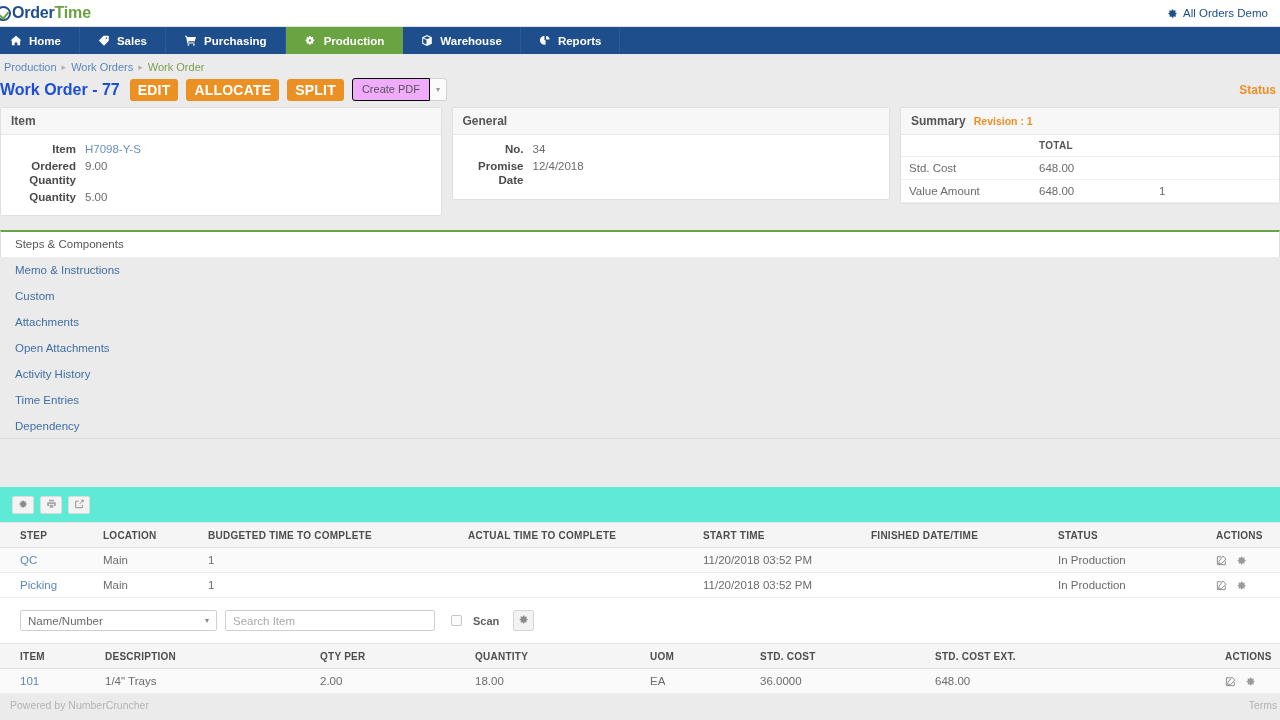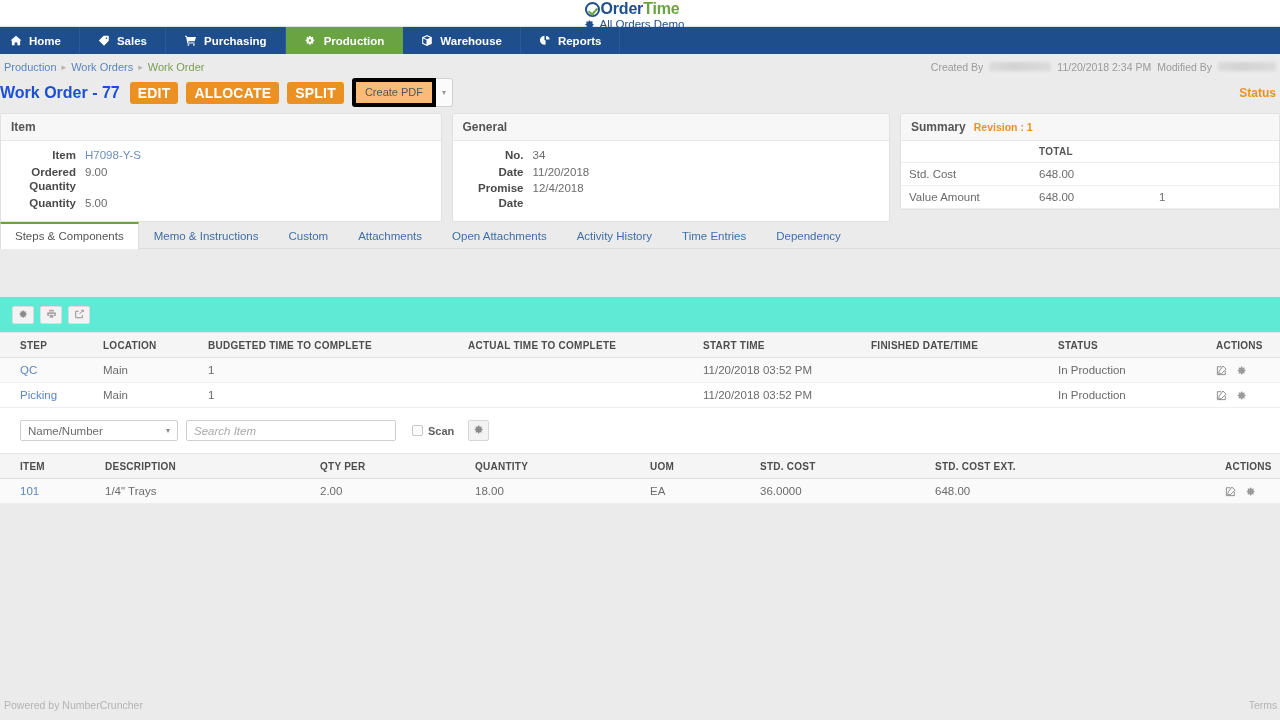--- a/index.html
+++ b/index.html
@@ -16,21 +16,20 @@
   
   .topbar {
     height: 27px;
     background: #ffffff;
     border-bottom: 1px solid #e2e2e2;
     display: flex;
     align-items: center;
     justify-content: space-between;
     padding: 0 12px 0 0;
     position: relative;
-    flex-direction: column;
   }
   .logo {
     display: flex;
     align-items: center;
     font-size: 16px;
     font-weight: bold;
     letter-spacing: -0.2px;
     padding-left: 0px;
     margin-left: -4px;
   }
@@ -129,22 +128,22 @@
     border-radius: 3px;
     font-size: 14px;
     font-weight: bold;
     padding: 4px 8px;
     cursor: pointer;
     line-height: 1;
     letter-spacing: .2px;
   }
   .btn-split { display:flex; align-items:stretch; }
   .btn-light {
-    background: #fdba74;
-    border: 4px solid #000000;
+    background: #f0abfc;
+    border: 1px solid #000000;
     color: #555;
     font-size: 11px;
     padding: 4px 9px;
     border-radius: 3px 0 0 3px;
     cursor: pointer;
     line-height: 1.2;
   }
   .btn-caret {
     background: #fbfbfb;
     border: 1px solid #d2d2d2;
@@ -213,21 +212,21 @@
   }
   .sum-table td {
     padding: 5px 8px;
     border-bottom: 1px solid #f0f0f0;
     color: #6b6b6b;
   }
   .sum-table .c-label { width: 130px; }
   .sum-table .c-total { width: 120px; }
 
   
-  .tabwrap { margin-top: 0; border-bottom: 1px solid #dcdcdc; display: flex; }
+  .tabwrap { margin-top: 14px; border-bottom: 1px solid #dcdcdc; display: flex; flex-direction: column; }
   .tab {
     padding: 7px 14px 7px 14px;
     font-size: 11.5px;
     color: #3f6fa8;
     cursor: pointer;
     border: 1px solid transparent;
     border-bottom: none;
     margin-bottom: -1px;
     background: transparent;
   }
@@ -278,45 +277,44 @@
   .act { display: flex; gap: 9px; color: #9a9a9a; }
   .act span { cursor: pointer; display: flex; }
 
   
   .filterbar {
     display: flex; align-items: center; gap: 8px;
     padding: 12px 0 12px 20px;
     background: #ffffff;
   }
   .selwrap {
-    width: 158px; height: 21px;
+    width: 197px; height: 21px;
     border: 1px solid #cfcfcf;
     border-radius: 2px;
     background: #fff;
     display: flex; align-items: center;
     justify-content: space-between;
     padding: 0 7px;
     font-size: 11.5px;
     color: #6b6b6b;
     cursor: pointer;
   }
   .selwrap .car { font-size: 8px; color: #888; }
   .searchinput {
     width: 210px; height: 21px;
     border: 1px solid #cfcfcf;
     border-radius: 2px;
     padding: 0 7px;
     font-size: 11.5px;
     color: #6b6b6b;
     font-family: "Liberation Sans", sans-serif;
     outline: none;
-    font-style: italic;
   }
   .searchinput::placeholder { color: #a9a9a9; }
-  .scanwrap { display: flex; align-items: center; gap: 5px; margin-left: 8px; }
+  .scanwrap { display: flex; align-items: center; gap: 11px; margin-left: 8px; }
   .chk {
     width: 11px; height: 11px;
     border: 1px solid #c6c6c6;
     background: #fbfbfb;
     border-radius: 2px;
     cursor: pointer;
   }
   .scanlbl { font-size: 11px; color: #5f5f5f; font-weight: bold; }
   .gearbtn {
     width: 21px; height: 21px;
@@ -324,21 +322,21 @@
     border: 1px solid #d6d6d6;
     border-radius: 2px;
     display: flex; align-items: center; justify-content: center;
     color: #888; cursor: pointer;
     margin-left: 6px;
   }
 
   
   .footer {
     position: absolute;
-    bottom: 0; left: 4px; right: 0;
+    bottom: 0; left: 10px; right: 0;
     height: 26px;
     display: flex; align-items: center;
     justify-content: space-between;
     font-size: 10.5px;
     color: #b4b4b4;
     padding: 0 0 4px 0;
   }
   .footer .terms { padding-right: 0; margin-right: -6px; }
 </style>
 </head>
@@ -413,27 +411,20 @@
   </div>
 </div>
 
 <div class="crumbbar">
   <div class="crumbs">
     <a>Production</a>
     <span class="sep">▸</span>
     <a>Work Orders</a>
     <span class="sep">▸</span>
     <span class="cur">Work Order</span>
-  </div>
-  <div class="audit">
-    <span>Created By</span>
-    <span class="redact w1"></span>
-    <span>11/20/2018 2:34 PM</span>
-    <span>Modified By</span>
-    <span class="redact w2"></span>
   </div>
 </div>
 
 <div class="titlerow">
   <div class="titleleft">
     <h1 class="page-title">Work Order - 77</h1>
     <button class="btn-orange">EDIT</button>
     <button class="btn-orange">ALLOCATE</button>
     <button class="btn-orange">SPLIT</button>
     <span class="btn-split">
@@ -463,24 +454,20 @@
       </div>
     </div>
   </div>
 
   <div class="panel general">
     <div class="panel-head">General</div>
     <div class="panel-body">
       <div class="frow">
         <div class="flabel">No.</div>
         <div class="fval">34</div>
-      </div>
-      <div class="frow">
-        <div class="flabel">Date</div>
-        <div class="fval">11/20/2018</div>
       </div>
       <div class="frow">
         <div class="flabel">Promise Date</div>
         <div class="fval">12/4/2018</div>
       </div>
     </div>
   </div>
 
   <div class="panel summary">
     <div class="panel-head">

